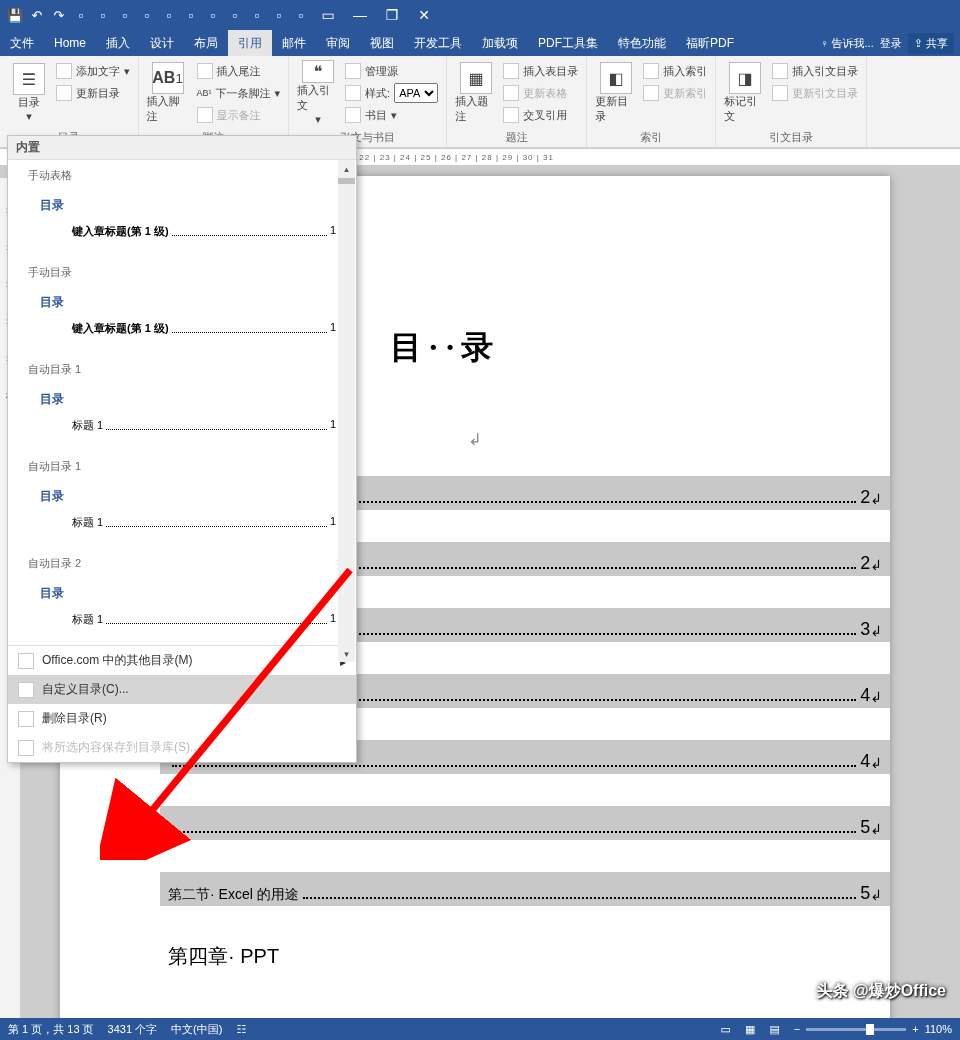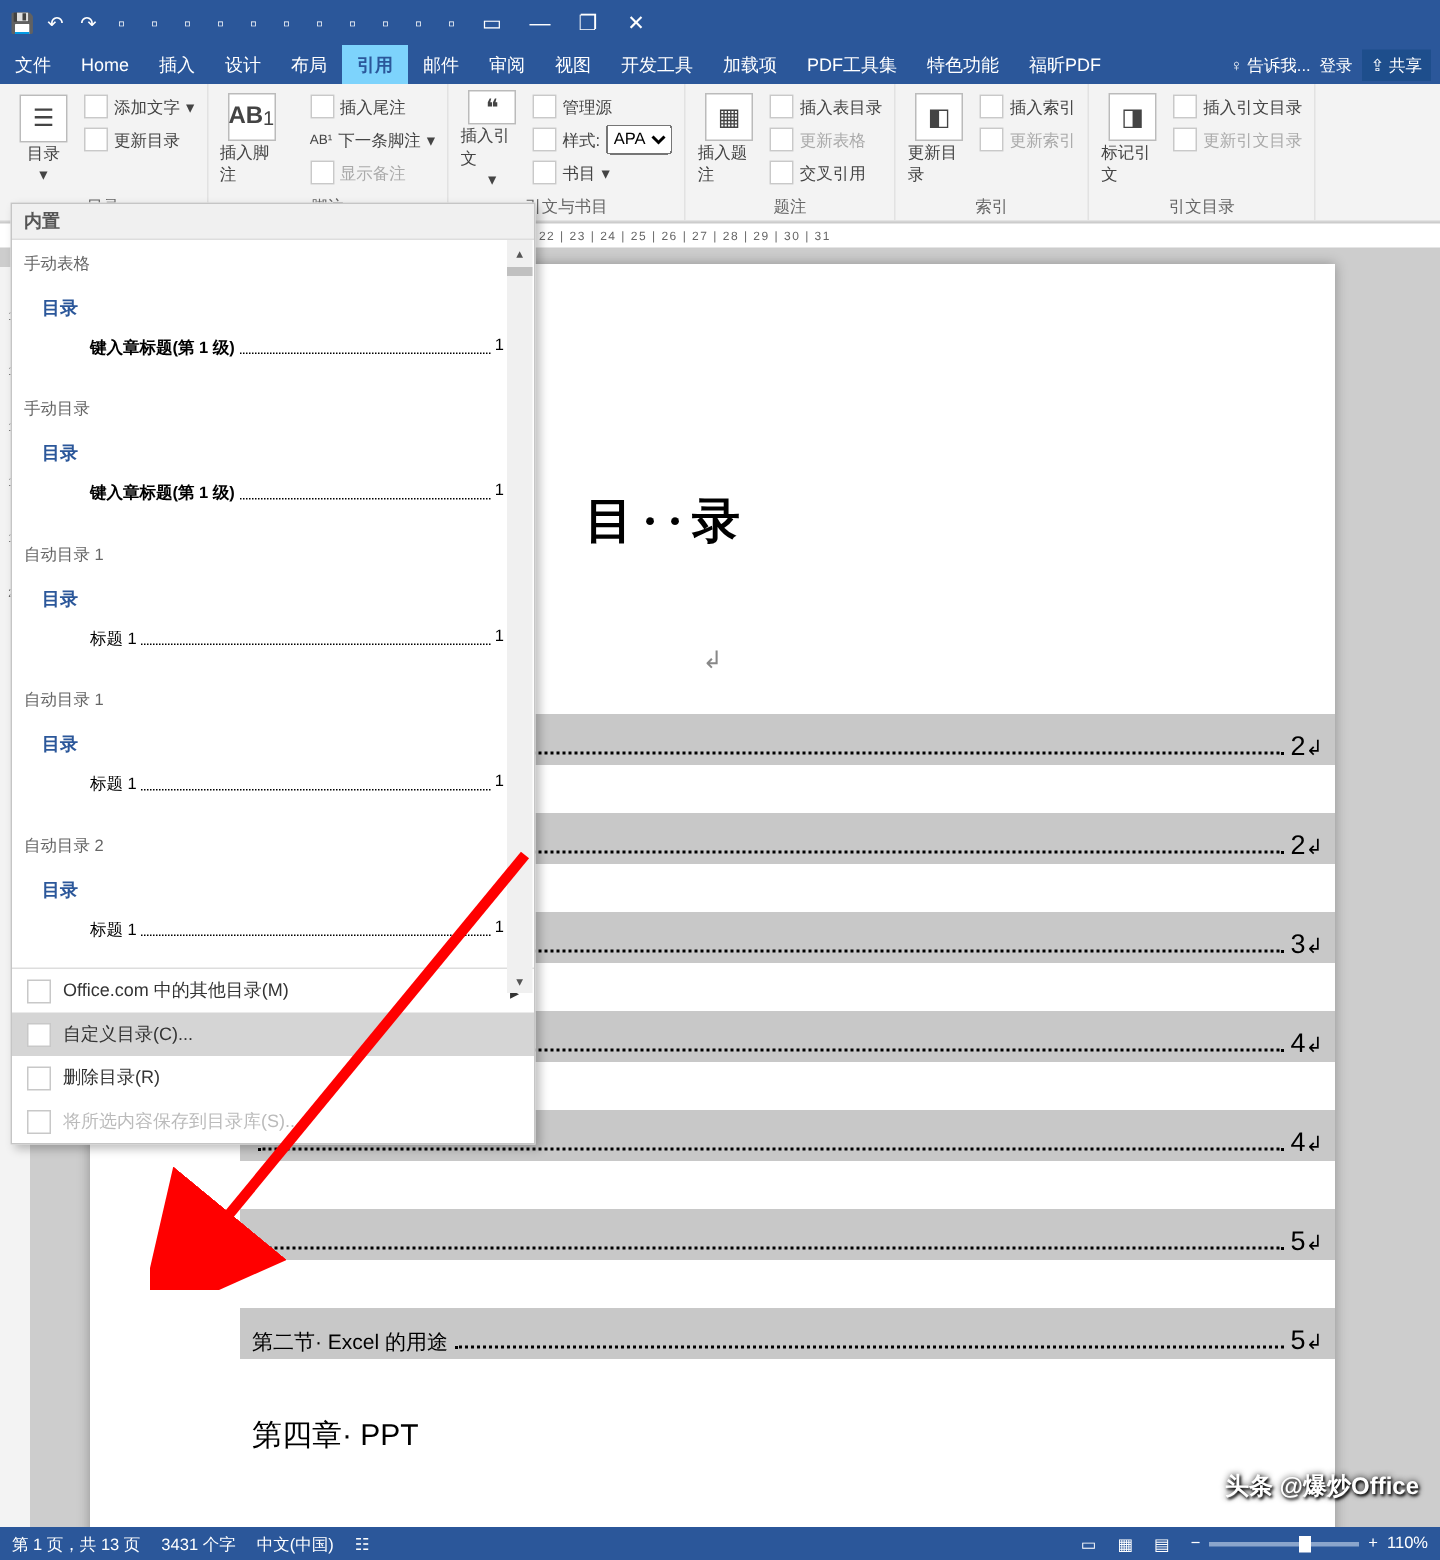--- a/index.html
+++ b/index.html
@@ -5,21 +5,21 @@
 * { margin:0; padding:0; box-sizing:border-box; font-family:"Microsoft YaHei","Segoe UI",sans-serif; }
 body { width:960px; height:1040px; background:#fff; overflow:hidden; position:relative; }
 .titlebar { height:30px; background:#2b579a; color:#fff; display:flex; align-items:center; font-size:12px; }
 .titlebar .qat { display:flex; gap:4px; padding:0 6px; }
 .titlebar .qat span { width:18px; height:18px; display:flex; align-items:center; justify-content:center; cursor:pointer; font-size:13px; }
 .titlebar .title { flex:1; text-align:center; }
 .titlebar .winbtns { display:flex; gap:8px; padding-right:8px; }
 .titlebar .winbtns span { width:24px; text-align:center; cursor:pointer; font-size:14px; }
 .tabs { height:26px; background:#2b579a; color:#fff; display:flex; align-items:stretch; font-size:12px; }
 .tabs .tab { padding:0 10px; display:flex; align-items:center; cursor:pointer; }
-.tabs .tab.active { background:#7dd3fc; color:#2b579a; font-weight:bold; }
+.tabs .tab.active { background:#e5e5e5; color:#2b579a; font-weight:normal; }
 .tabs .spacer { flex:1; }
 .tabs .right { display:flex; align-items:center; gap:6px; padding-right:6px; font-size:11px; }
 .tabs .right span { cursor:pointer; }
 .ribbon { height:92px; background:#f3f3f3; border-bottom:1px solid #d4d4d4; display:flex; font-size:11px; color:#444; }
 .ribbon .group { border-right:1px solid #e2e2e2; padding:4px 8px 2px; display:flex; flex-direction:column; justify-content:space-between; }
 .ribbon .group-label { text-align:center; font-size:11px; color:#666; padding-top:2px; }
 .ribbon .bigbtn { display:flex; flex-direction:column; align-items:center; justify-content:center; width:42px; height:66px; cursor:pointer; }
 .ribbon .bigbtn .ic { width:32px; height:32px; background:#fff; border:1px solid #bbb; display:flex; align-items:center; justify-content:center; font-size:16px; }
 .ribbon .row { display:flex; align-items:center; gap:4px; height:22px; white-space:nowrap; cursor:pointer; }
 .ribbon .row .ic { width:16px; height:16px; border:1px solid #c9c9c9; background:#fff; display:inline-block; }
@@ -32,21 +32,21 @@
 .toc-row { background:#c8c8c8; height:34px; display:flex; align-items:flex-end; margin-bottom:32px; font-family:"SimSun"; font-size:14px; padding:0 8px 2px; }
 .toc-row .dots { flex:1; border-bottom:2px dotted #000; margin:0 4px 5px; }
 .toc-row .pg { font-size:18px; }
 .toc-row.last { background:transparent; }
 .left-ruler { position:absolute; left:0; top:12px; width:20px; height:980px; background:#f3f3f3; font-size:8px; color:#666; }
 .left-ruler div { text-align:center; margin-top:28px; }
 
 
 .toc-menu { position:absolute; left:7px; top:135px; width:350px; background:#fff; border:1px solid #c5c5c5; box-shadow:3px 3px 6px rgba(0,0,0,.25); font-size:12px; color:#333; z-index:10; }
 .toc-menu .hdr { background:#f0f0f0; border-bottom:1px solid #ddd; padding:3px 8px; font-weight:bold; color:#555; }
-.toc-menu .gallery { max-height:660px; overflow:auto; }
+.toc-menu .gallery { max-height:660px; overflow:auto;padding-left:12px; }
 .toc-menu .cat { padding:8px 8px 4px; color:#666; font-size:11px; }
 .toc-menu .item { padding:10px 20px 18px; }
 .toc-menu .item .tl { color:#2b579a; font-weight:bold; font-size:12px; margin-bottom:10px; }
 .toc-menu .item .line { font-size:11px; display:flex; color:#000;margin-left:32px; }
 .toc-menu .item .line .d { flex:1; border-bottom:1px dotted #000; margin:0 3px 3px; }
 .toc-menu .footer { border-top:1px solid #ddd; }
 .toc-menu .footer .mi { padding:6px 10px; display:flex; align-items:flex-end; gap:8px; cursor:pointer; }
 .toc-menu .footer .mi:hover, .toc-menu .footer .mi.hl { background:#d5d5d5; }
 .toc-menu .footer .mi.dis { color:#bbb; }
 .toc-menu .footer .mi .mic { width:16px; height:16px; border:1px solid #c8c8c8; background:#fff; }
@@ -125,21 +125,21 @@
         <div class="row"><span class="ic"></span><span>添加文字</span> ▾</div>
         <div class="row">
             <span class="ic"></span>
             <span>更新目录</span>
           </div>
       </div>
     </div>
     <div class="group-label">目录</div>
   </div>
   <div class="group">
-    <div style="display:flex;gap:18px">
+    <div style="display:flex;gap:8px">
       <div class="bigbtn">
         <div class="ic">
             <b>AB</b>
             <sup>1</sup>
           </div>
         <span>插入脚注</span>
       </div>
       <div>
         <div class="row">
             <span class="ic"></span>

